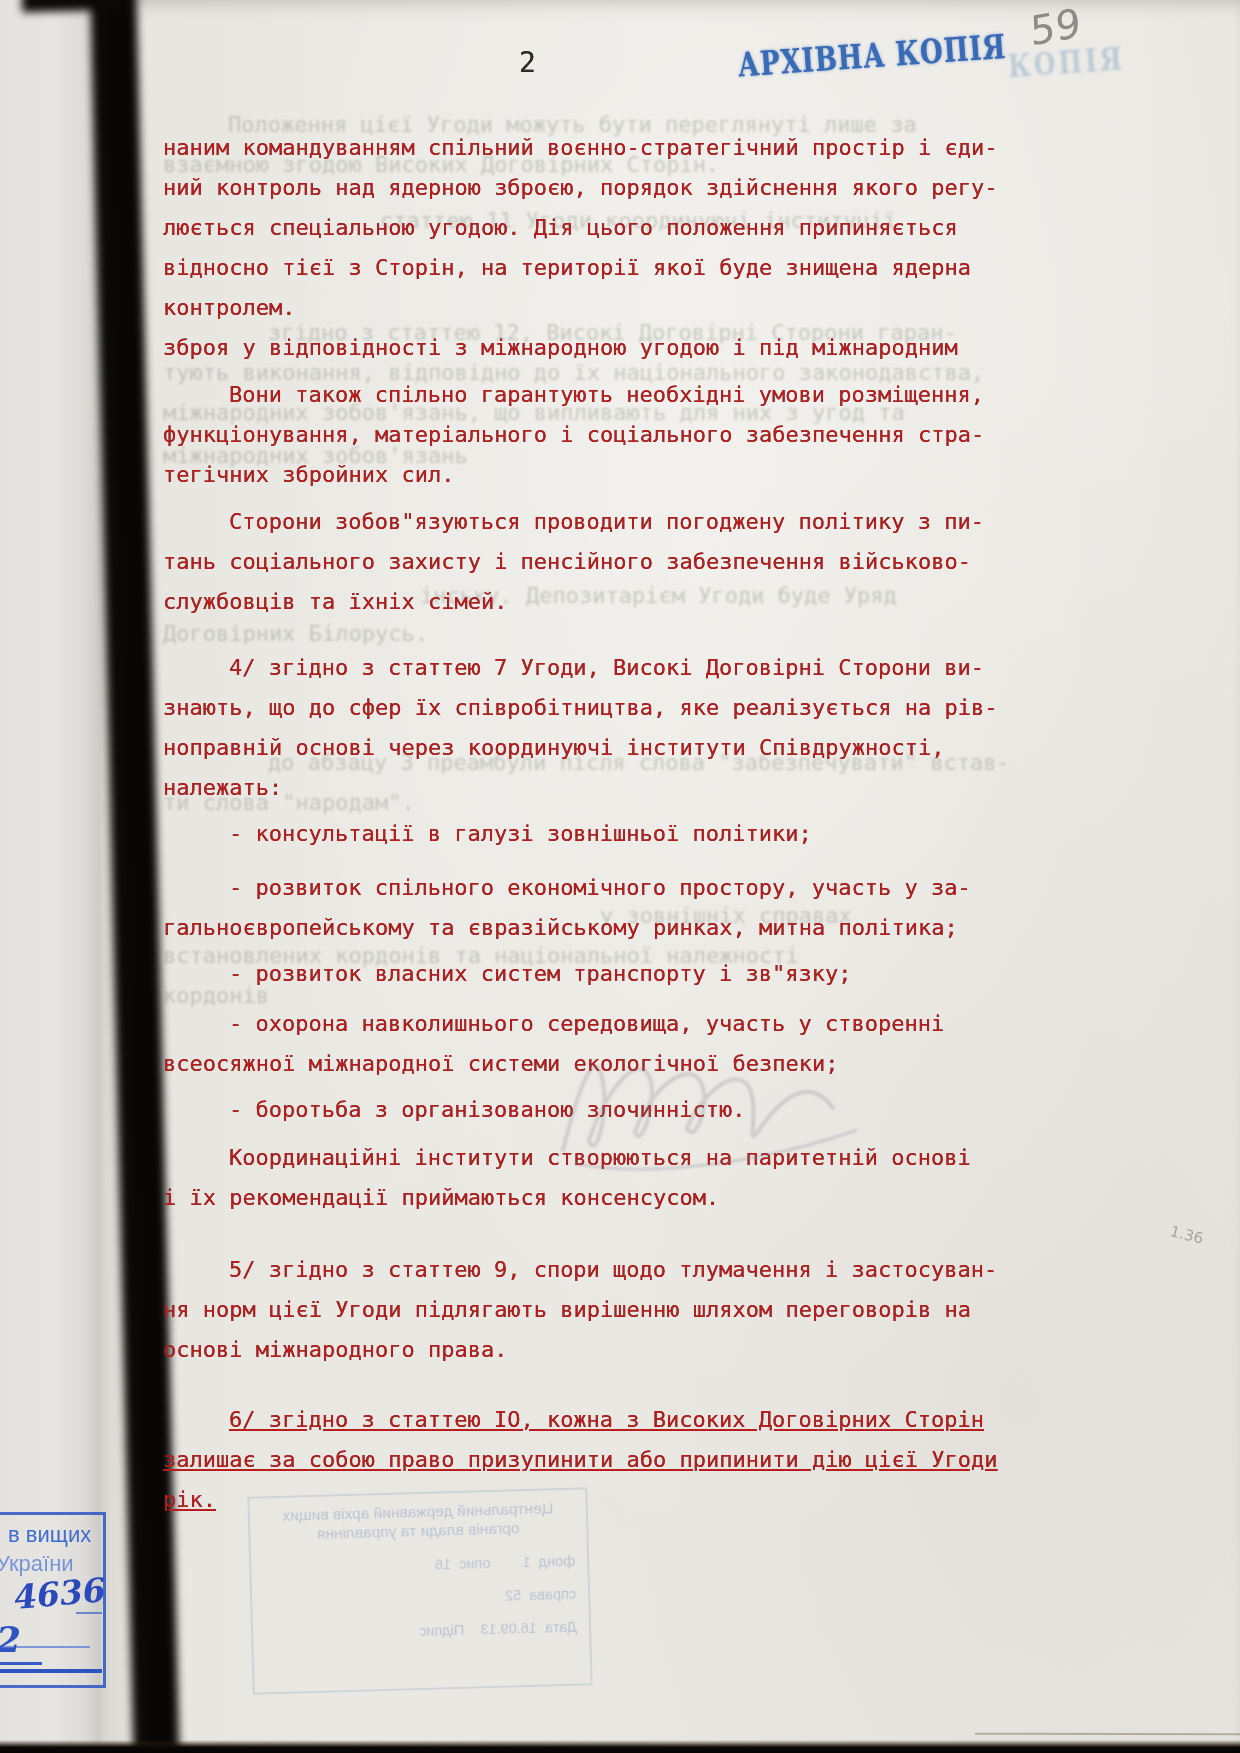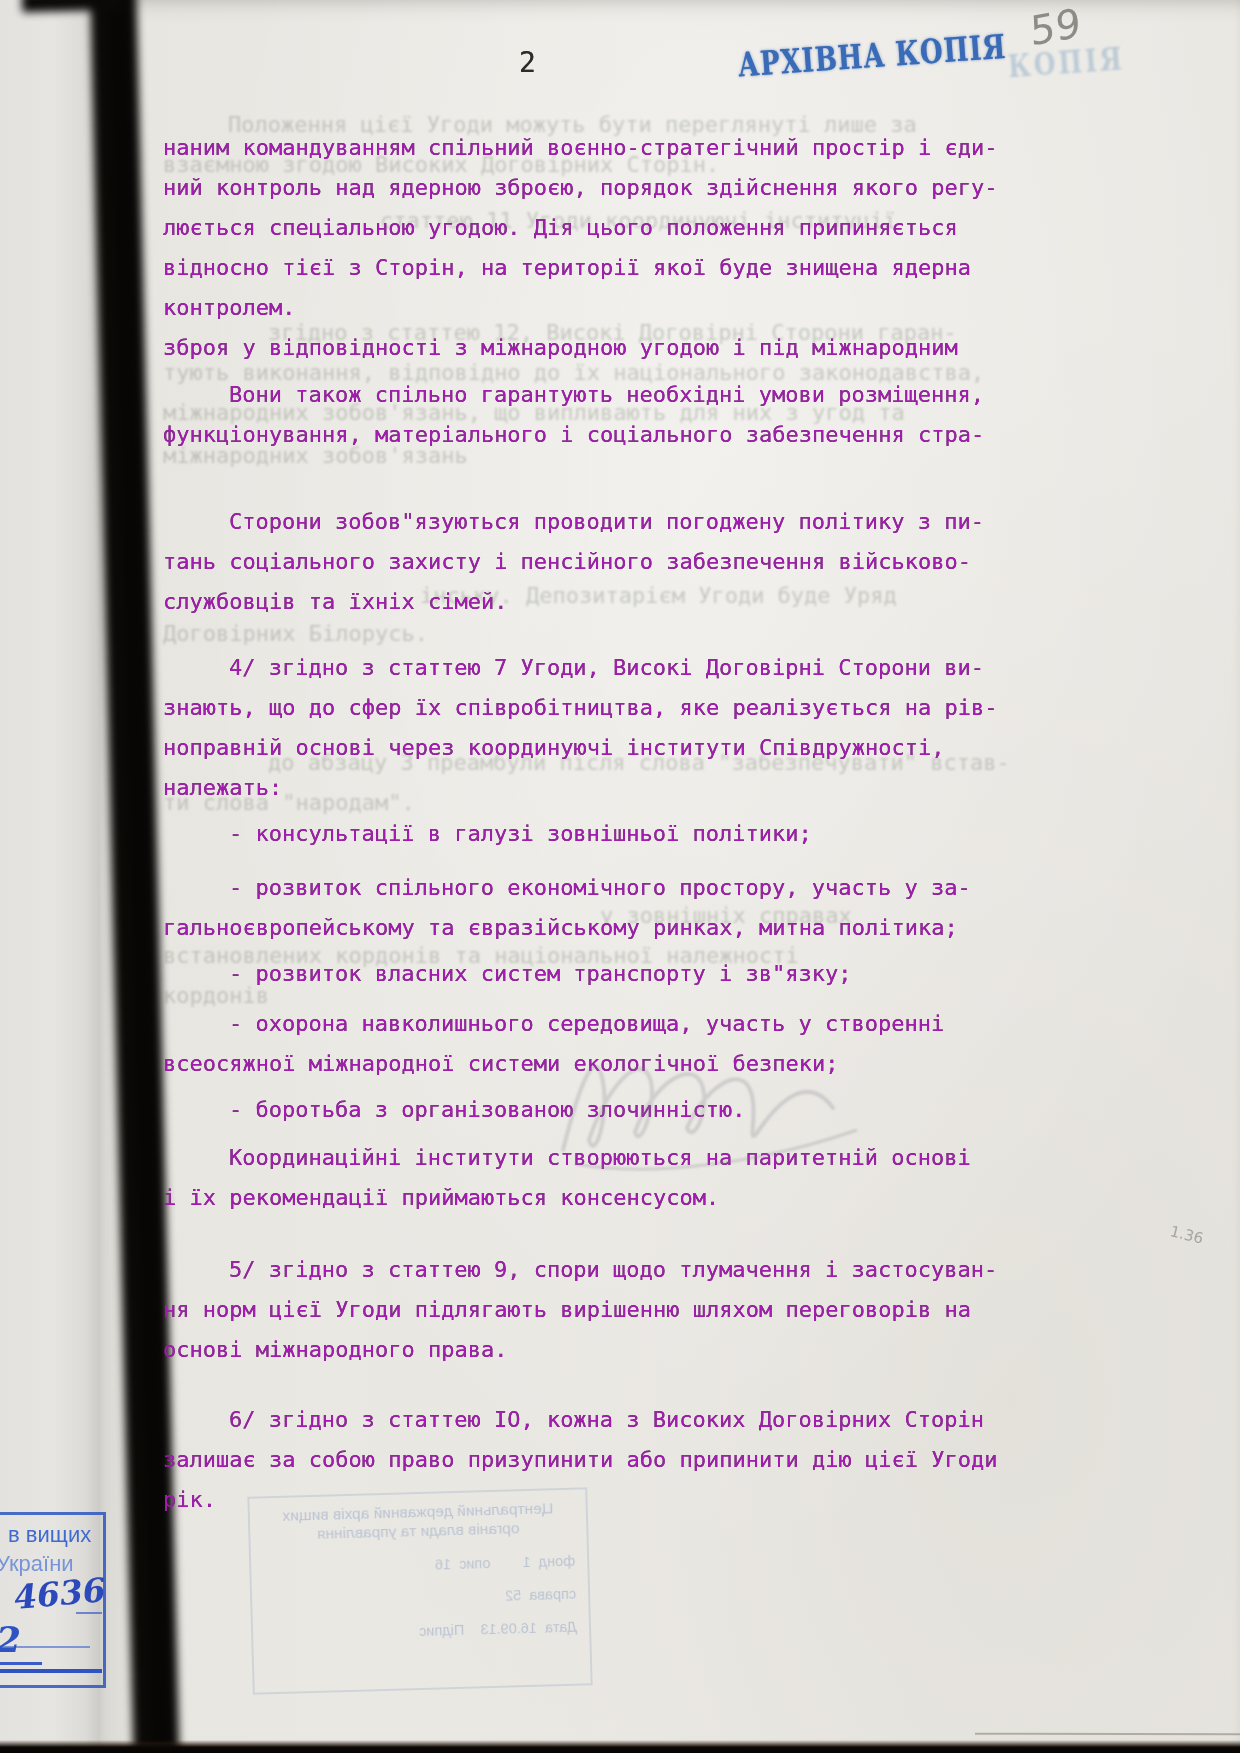--- a/index.html
+++ b/index.html
@@ -25,21 +25,21 @@
   .top-notch{position:absolute;left:22px;top:-9px;width:100px;height:20px;z-index:3;
     background:#0b0908;filter:blur(4px);transform:rotate(-1.5deg);}
 
   
   .bottom-bar{position:absolute;left:0;top:1740px;width:1240px;height:13px;z-index:8;
     background:linear-gradient(to bottom, rgba(42,26,14,0) 0%, rgba(42,26,14,.55) 28%, #0a0806 55%, #050403 100%);}
 
   .content{position:absolute;left:0;top:0;width:1240px;height:1753px;z-index:4;}
 
   
-  .tblock{position:absolute;left:163px;width:900px;color:#a21caf;font-size:22px;
+  .tblock{position:absolute;left:163px;width:900px;color:#b91c1c;font-size:22px;
     text-shadow:0 0 .6px rgba(38,34,30,.85);}
   .tline{line-height:40px;white-space:pre;height:40px;}
   .tline.indent{padding-left:66px;}
 
   .page-number{position:absolute;left:519px;top:46px;font-size:28px;color:#2e2b28;
     text-shadow:0 0 .6px rgba(38,34,30,.8);}
 
   
   .arch-stamp{position:absolute;left:738px;top:50px;font-family:"DejaVu Serif","Liberation Serif",serif;
     font-weight:bold;font-size:26px;letter-spacing:1px;color:#2f63b4;white-space:pre;
@@ -123,20 +123,21 @@
           <div class="tline">наним командуванням спільний воєнно-стратегічний простір і єди-</div>
           <div class="tline">ний контроль над ядерною зброєю, порядок здійснення якого регу-</div>
           <div class="tline">люється спеціальною угодою. Дія цього положення припиняється</div>
           <div class="tline">відносно тієї з Сторін, на території якої буде знищена ядерна</div>
           <div class="tline">контролем.</div>
           <div class="tline">зброя у відповідності з міжнародною угодою і під міжнародним</div>
         </div>
         <div class="tblock" style="top: 375px;">
           <div class="tline indent">Вони також спільно гарантують необхідні умови розміщення,</div>
           <div class="tline">функціонування, матеріального і соціального забезпечення стра-</div>
+          <div class="tline">тегічних збройних сил.</div>
         </div>
         <div class="tblock" style="top: 502px;">
           <div class="tline indent">Сторони зобов"язуються проводити погоджену політику з пи-</div>
           <div class="tline">тань соціального захисту і пенсійного забезпечення військово-</div>
           <div class="tline">службовців та їхніх сімей.</div>
         </div>
         <div class="tblock" style="top: 648px;">
           <div class="tline indent">4/ згідно з статтею 7 Угоди, Високі Договірні Сторони ви-</div>
           <div class="tline">знають, що до сфер їх співробітництва, яке реалізується на рів-</div>
           <div class="tline">ноправній основі через координуючі інститути Співдружності,</div>
@@ -161,21 +162,21 @@
         </div>
         <div class="tblock" style="top: 1138px;">
           <div class="tline indent">Координаційні інститути створюються на паритетній основі</div>
           <div class="tline">і їх рекомендації приймаються консенсусом.</div>
         </div>
         <div class="tblock" style="top: 1250px;">
           <div class="tline indent">5/ згідно з статтею 9, спори щодо тлумачення і застосуван-</div>
           <div class="tline">ня норм цієї Угоди підлягають вирішенню шляхом переговорів на</div>
           <div class="tline">основі міжнародного права.</div>
         </div>
-        <div class="tblock" style="top: 1400px;">
+        <div class="tblock" style="top: 1400px; text-decoration: underline;">
           <div class="tline indent">6/ згідно з статтею ІО, кожна з Високих Договірних Сторін</div>
           <div class="tline">залишає за собою право призупинити або припинити дію цієї Угоди</div>
           <div class="tline">рік.</div>
         </div>
       </div>
 
     <div class="page-number">2</div>
 
     <div class="arch-stamp">АРХІВНА КОПІЯ</div>
     <div class="arch-stamp-ghost">КОПІЯ</div>

